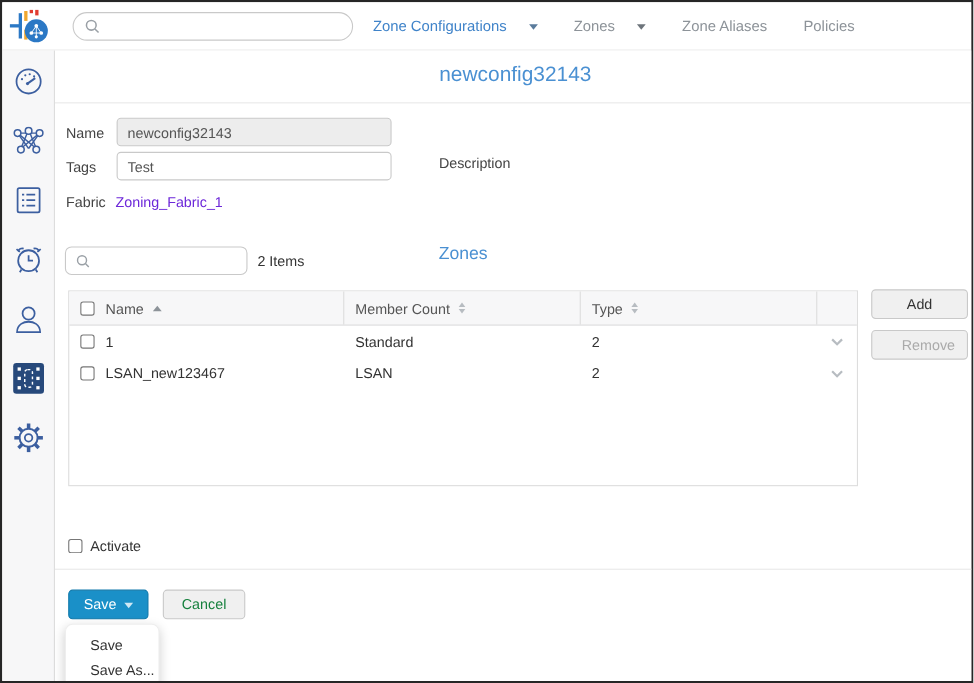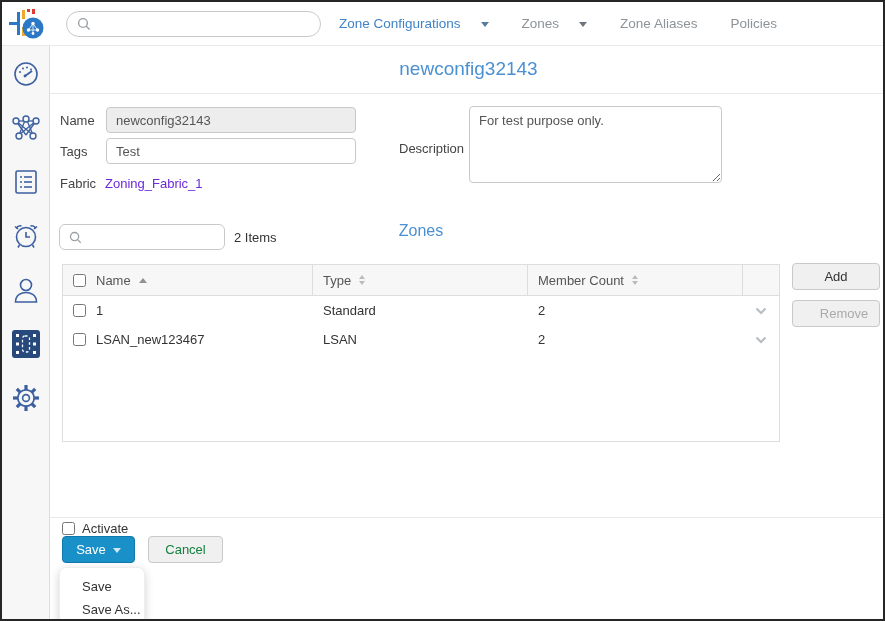--- a/index.html
+++ b/index.html
@@ -95,21 +95,21 @@
   .sort-both .d { border-top:4px solid #b7bcc1; }
   .hdr-label { display:inline-flex; align-items:center; }
   
   .btn {
     position:absolute; height:27px; border:1px solid #c9c9c9; border-radius:4px;
     background:#f0f0f0; color:#333; font:13px "Liberation Sans", sans-serif; cursor:pointer;
   }
   .btn:disabled, .btn.disabled { color:#aaa; cursor:default;padding-left:16px; }
   .btn-add { left:742px; top:217px; width:88px; }
   .btn-remove { left:742px; top:254px; width:88px; }
-  .activate-row { position:absolute; left:12px; top:443px; display:flex; align-items:center; gap:7px; color:#333;margin-top:32px; }
+  .activate-row { position:absolute; left:12px; top:443px; display:flex; align-items:center; gap:7px; color:#333; }
   .btn-save {
     position:absolute; left:12px; top:490px; width:73px; height:27px;
     background:#1a90c8; border:1px solid #1079ab; border-radius:4px; color:#fff;
     font:13px "Liberation Sans", sans-serif; cursor:pointer;
     display:flex; align-items:center; justify-content:center; gap:7px;
   }
   .btn-save .caret-down { border-top-color:#cfe8f4; }
   .btn-cancel { left:98px; top:490px; width:75px; color:#15803d; }
   .save-menu {
     position:absolute; left:9px; top:521px; width:86px;
@@ -264,53 +264,52 @@
     <div class="page-title">newconfig32143</div>
     <div class="divider-1"></div>
 
     <span class="lbl" style="left:10px; top:67px;">Name</span>
     <input class="inp disabled" style="left: 56px; top: 61px; width: 250px;" disabled="" value="newconfig32143">
     <span class="lbl" style="left:10px; top:98px;">Tags</span>
     <input class="inp" style="left: 56px; top: 92px; width: 250px;" value="Test">
     <span class="lbl" style="left:10px; top:130px;">Fabric</span>
     <span class="static-val" style="left:55px; top:130px;">Zoning_Fabric_1</span>
     <span class="lbl" style="left:349px; top:67px;margin-top:28px;">Description</span>
-    <textarea class="desc-area" style="">For test purpose only.</textarea>
 
     <div class="zones-heading">Zones</div>
     <div class="zones-search">
       <svg class="mag" width="13" height="13" viewBox="0 0 14 14">
         <circle cx="6" cy="6" r="4.4" fill="none" stroke="#9aa0a6" stroke-width="1.4"></circle>
         <line x1="9.3" y1="9.3" x2="12.6" y2="12.6" stroke="#9aa0a6" stroke-width="1.4"></line>
       </svg>
       <input type="text" placeholder="" style="">
     </div>
     <span class="items-count">2 Items</span>
 
     <div class="ztable">
       <div class="trow thead">
         <div class="cell c-name">
           <input type="checkbox" class="cbx" style="">
           <span class="hdr-label">
             <span>Name</span>
             <span class="sort-asc"></span>
           </span>
         </div>
-        <div class="cell c-type">
+        <div class="cell c-count">
           <span class="hdr-label">
-            <span>Type</span>
+            <span>Member Count</span>
             <span class="sort-both">
                 <i class="u"></i>
                 <i class="d"></i>
               </span>
           </span>
         </div>
-        <div class="cell c-count">
+        <div class="cell c-type">
           <span class="hdr-label">
-            <span>Member Count</span>
+            <span>Type</span>
             <span class="sort-both">
                 <i class="u"></i>
                 <i class="d"></i>
               </span>
           </span>
         </div>
         <div class="cell c-chev"></div>
       </div>
 
       <div class="trow tbody-row">

